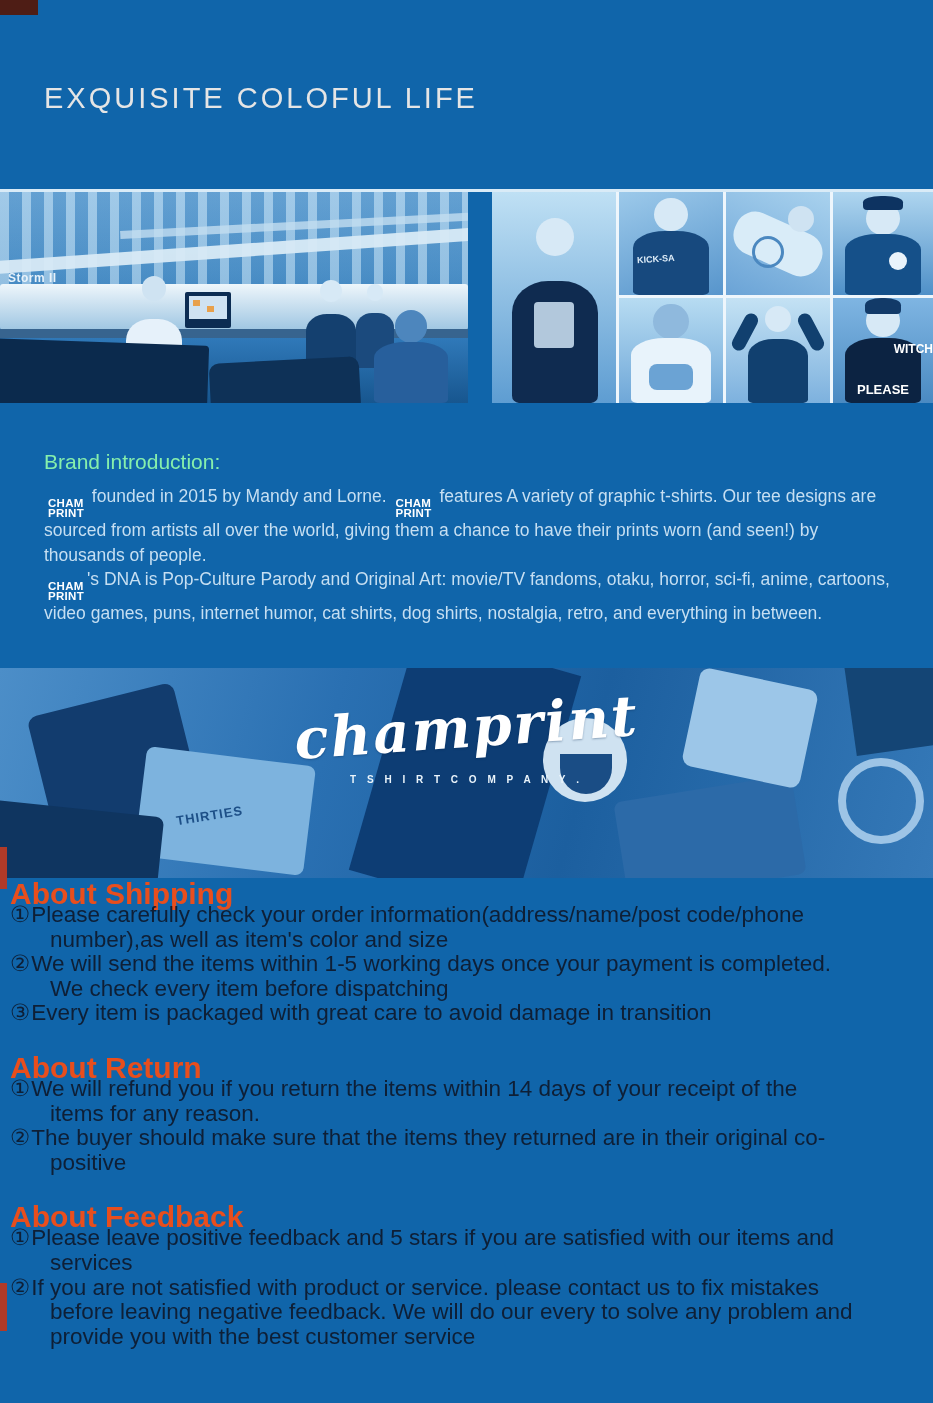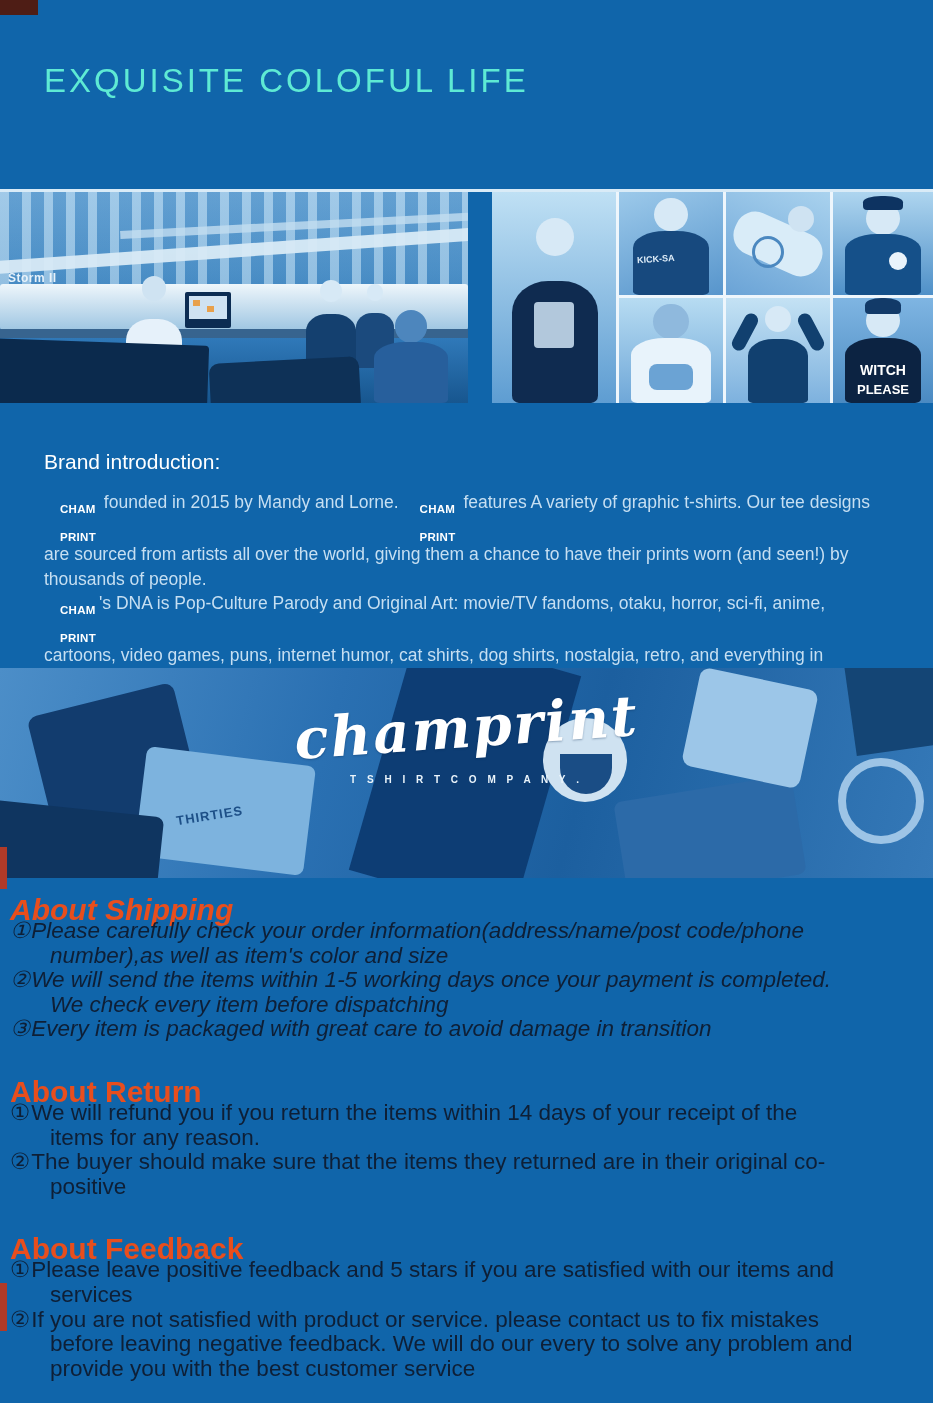--- a/index.html
+++ b/index.html
@@ -3,23 +3,23 @@
 <meta charset="utf-8">
 <style>
   html,body{margin:0;padding:0;background:#ffffff;}
   .page{
     position:relative;width:933px;height:1403px;margin:0 auto;
     background:#1065aa;overflow:hidden;
     font-family:"Liberation Sans",sans-serif;
   }
   
   .header-title{
-    position:absolute;left:44px;top:62px;
-    font-size:33px;font-weight:300;letter-spacing:3px;
-    color:#5eead4;white-space:nowrap;
+    position:absolute;left:44px;top:82px;
+    font-size:29px;font-weight:300;letter-spacing:3px;
+    color:#e5e5e5;white-space:nowrap;
   }
   .top-line{position:absolute;left:0;top:189px;width:933px;height:3px;background:#d9ebf7;}
   
   .corner-mark{position:absolute;left:0;top:0;width:38px;height:15px;background:#4e1d15;}
   .edge-mark-a{position:absolute;left:0;top:847px;width:7px;height:42px;background:#b03a28;}
   .edge-mark-b{position:absolute;left:0;top:1283px;width:7px;height:48px;background:#b03a28;}
   
   .photo-left{
     position:absolute;left:0;top:192px;width:468px;height:211px;overflow:hidden;
     background:linear-gradient(180deg,#6ca8d8 0%,#4f93ca 38%,#2f78b8 70%,#17568f 100%);
@@ -51,48 +51,48 @@
     content:"";position:absolute;left:0;right:0;top:34%;bottom:0;
     border-radius:42% 42% 8% 8% / 26% 26% 6% 6%;background:var(--c);
   }
   
   .collage-right{position:absolute;left:492px;top:192px;width:441px;height:211px;background:#eef6fc;overflow:hidden;}
   .cell{position:absolute;overflow:hidden;}
   .shirt-text{position:absolute;color:#ffffff;font-weight:bold;text-align:center;white-space:nowrap;}
   .cap{position:absolute;border-radius:45% 45% 4px 4px;}
   
   .brand-section{position:absolute;left:44px;top:450px;width:846px;}
-  .brand-heading{margin:0 0 16px 0;font-size:21px;font-weight:500;color:#ffffff;}
+  .brand-heading{margin:0 0 10px 0;font-size:21px;font-weight:500;color:#86efac;}
   .brand-para{margin:0;font-size:17.5px;line-height:24.5px;color:#c6dff2;}
   .champ-logo{
     display:inline-flex;flex-direction:column;vertical-align:-5px;
     font-weight:bold;color:#ffffff;font-size:11.5px;line-height:10px;
-    letter-spacing:.3px;margin:0 3px 0 16px;gap:18px;
+    letter-spacing:.3px;margin:0 3px 0 4px;
   }
   
   .banner{
     position:absolute;left:0;top:668px;width:933px;height:210px;overflow:hidden;
     background:linear-gradient(105deg,#4c8ec8 0%,#2a70b2 35%,#1c5f9f 62%,#3579b8 100%);
   }
   .bshape{position:absolute;}
   .banner-text{position:absolute;left:0;right:0;top:26px;text-align:center;}
   .script-logo{
     display:inline-block;font-family:"DejaVu Serif",serif;font-style:italic;font-weight:bold;
     font-size:56px;color:#ffffff;transform:rotate(-4deg);letter-spacing:2px;
     text-shadow:0 1px 2px rgba(10,40,80,.35);
   }
   .logo-sub{margin-top:14px;font-size:10px;font-weight:bold;letter-spacing:4px;color:#eaf4fb;}
   .thirties-label{
     position:absolute;left:176px;top:140px;font-size:13px;font-weight:bold;color:#1d4f87;
     transform:rotate(-9deg);letter-spacing:1px;
   }
   
   .policies{position:absolute;left:10px;top:878px;width:913px;}
-  .policy-section{margin-top:34px;}
-  .policy-section:first-child{margin-top:16px;font-style:italic;}
+  .policy-section{margin-top:26px;}
+  .policy-section:first-child{margin-top:0;}
   .policy-heading{
     margin:0 0 -7px 0;font-size:30px;line-height:32px;font-weight:bold;color:#e84e1d;
   }
   .policy-line{
     font-size:22.5px;line-height:24.6px;color:#0e1f36;white-space:nowrap;font-weight:500;
   }
   .policy-line .marker{margin-right:1px;}
   .policy-line.cont{padding-left:40px;}
 </style>
 </head>
@@ -147,21 +147,21 @@
       <div style="position:absolute;left:30px;top:66px;width:44px;height:26px;background:#6ba3d4;border-radius:8px;"></div>
     </div>
     <div class="cell" style="left:234px;top:106px;width:104px;height:105px;background:linear-gradient(180deg,#c4e2f4,#7db1de);">
       <div class="fig" style="left:22px;top:8px;width:60px;height:97px;--c:#11406f;"></div>
       <div style="position:absolute;left:12px;top:14px;width:14px;height:40px;background:#11406f;border-radius:8px;transform:rotate(28deg);"></div>
       <div style="position:absolute;left:78px;top:14px;width:14px;height:40px;background:#11406f;border-radius:8px;transform:rotate(-28deg);"></div>
     </div>
     <div class="cell" style="left:341px;top:106px;width:100px;height:105px;background:linear-gradient(180deg,#7fb5e2,#4a8ac2);">
       <div class="fig" style="left:12px;top:6px;width:76px;height:99px;--c:#0c2342;"></div>
       <div class="cap" style="left:32px;top:0;width:36px;height:16px;background:#123a68;"></div>
-      <div class="shirt-text" style="left:0;right:0;top:64px;font-size:14px;">WITCH</div>
+      <div class="shirt-text" style="left:0;right:0;top:44px;font-size:12px;text-align:right;">WITCH</div>
       <div class="shirt-text" style="left:0;right:0;top:84px;font-size:13px;">PLEASE</div>
     </div>
   </div>
 
   <div class="brand-section">
     <h2 class="brand-heading">Brand introduction:</h2>
     <div id="brand-paragraphs">
         <p class="brand-para"><span class="champ-logo">
             <span>CHAM</span>
             <span>PRINT</span>

